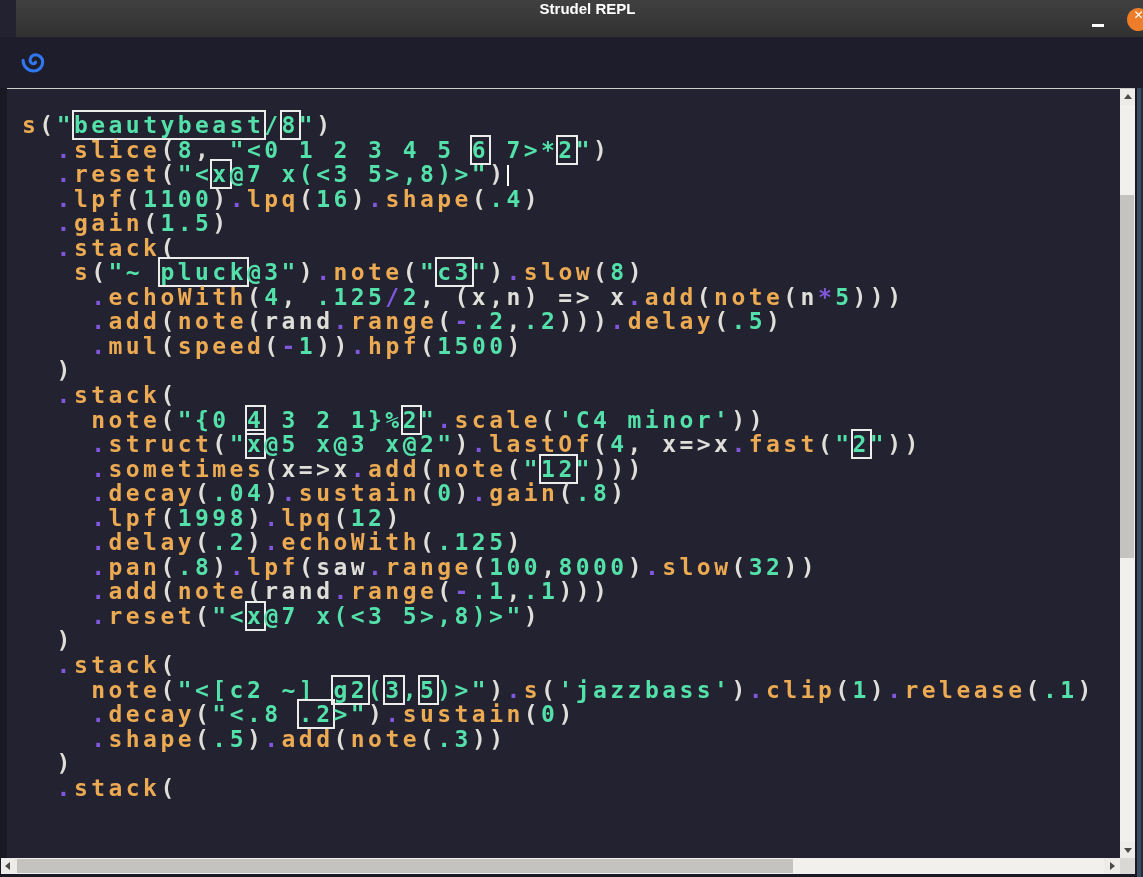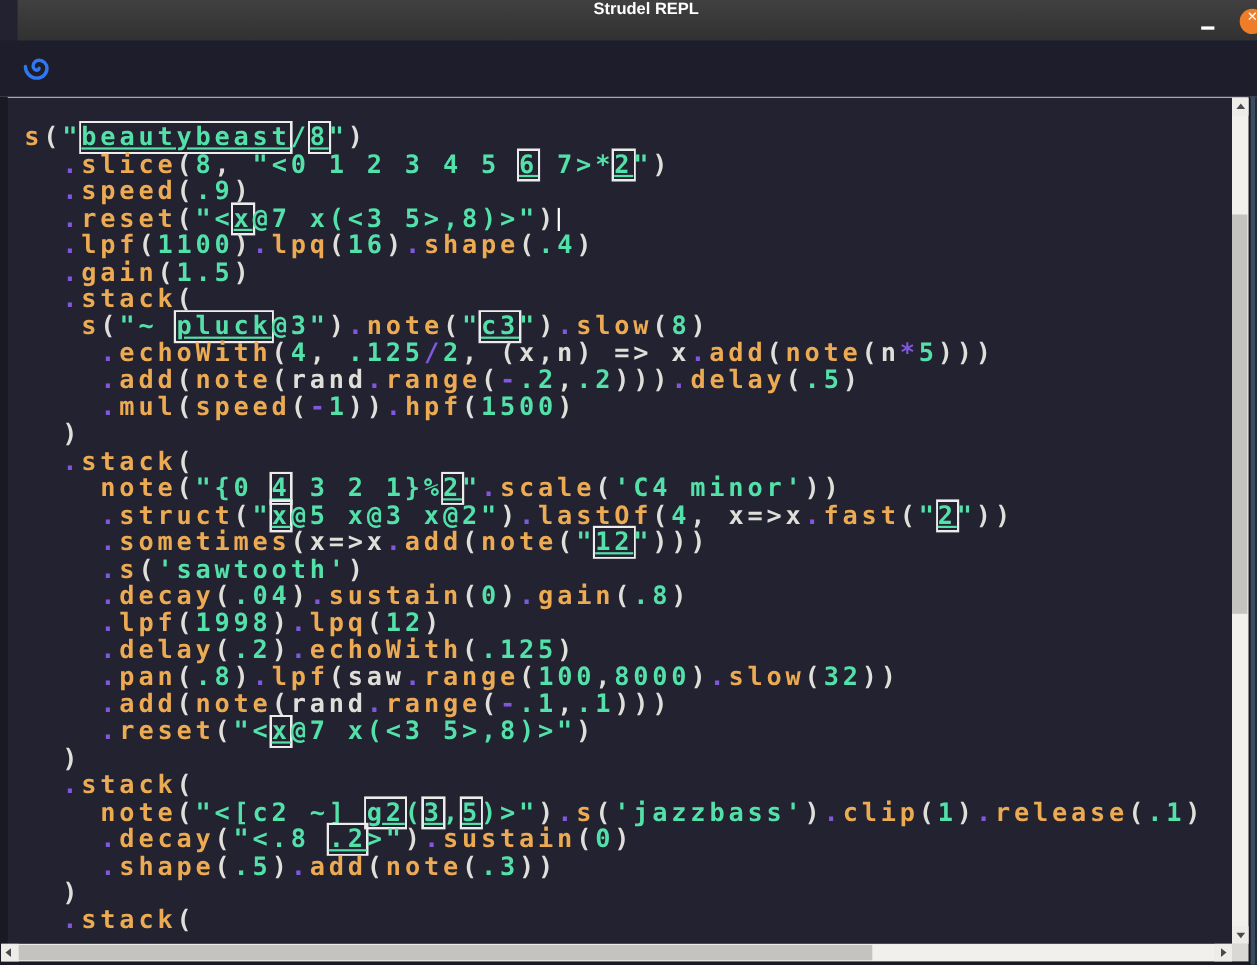--- a/index.html
+++ b/index.html
@@ -26,21 +26,21 @@
   .editor{position:absolute;left:7px;top:89px;width:1113px;height:769px;overflow:hidden;
     background:#222231;}
   .code{position:absolute;left:15px;top:24px;
     font-family:"DejaVu Sans Mono",monospace;font-weight:bold;font-size:23px;
     line-height:24.55px;letter-spacing:3.45px;}
   .code-line{white-space:pre;height:24.55px;}
   .o{color:#ecaa52;}           
   .p{color:#8157dd;}           
   .w{color:#dfded8;}           
   .g{color:#54e1a9;}           
-  .boxed{box-shadow:0 0 0 2px #ececea;text-decoration:underline;}
+  .boxed{box-shadow:0 0 0 2px #ececea;}
   .cursor{display:inline-block;width:2px;height:21px;background:#ffffff;
     vertical-align:-4px;margin-left:1px;}
 
   
   .left-frame{position:absolute;left:0;top:88px;width:7px;height:789px;background:#191923;}
   .bottom-frame{position:absolute;left:0;top:874px;width:100%;height:3px;background:#191923;}
   .right-frame-a{position:absolute;left:1135px;top:88px;width:2px;height:789px;background:#1a1a26;}
   .right-frame-b{position:absolute;left:1137px;top:88px;width:4px;height:789px;background:#3a4d60;}
   .right-frame-c{position:absolute;left:1141px;top:88px;width:2px;height:789px;background:#232d3a;}
 
@@ -82,35 +82,33 @@
   <div class="toolbar">
     <svg class="logo" viewBox="0 0 28 28">
       <path d="M14.5 14 a1.8 1.8 0 0 1 -1.8 1.8 a3.6 3.6 0 0 1 -3.6 -3.6 a5.4 5.4 0 0 1 5.4 -5.4 a7.2 7.2 0 0 1 7.2 7.2 a9 9 0 0 1 -9 9 a10.6 10.6 0 0 1 -10.6 -10.6" fill="none" stroke="#3177f0" stroke-width="3.1" stroke-linecap="round"></path>
     </svg>
   </div>
 
   <div class="editor">
     <div class="code" id="code">
         <div class="code-line"><span class="seg o">s</span><span class="seg w">(</span><span class="seg g">"</span><span class="seg g boxed">beautybeast</span><span class="seg g">/</span><span class="seg g boxed">8</span><span class="seg g">"</span><span class="seg w">)</span></div>
         <div class="code-line"><span class="seg w">  </span><span class="seg p">.</span><span class="seg o">slice</span><span class="seg w">(</span><span class="seg g">8</span><span class="seg w">, </span><span class="seg g">"&lt;0 1 2 3 4 5 </span><span class="seg g boxed">6</span><span class="seg g"> 7&gt;*</span><span class="seg g boxed">2</span><span class="seg g">"</span><span class="seg w">)</span></div>
-        <div class="code-line"><span class="seg w">  </span><span class="seg p">.</span><span class="seg o">speed</span><span class="seg w">(</span><span class="seg g">.9</span><span class="seg w">)</span></div>
         <div class="code-line"><span class="seg w">  </span><span class="seg p">.</span><span class="seg o">reset</span><span class="seg w">(</span><span class="seg g">"&lt;</span><span class="seg g boxed">x</span><span class="seg g">@7 x(&lt;3 5&gt;,8)&gt;"</span><span class="seg w">)</span><span class="cursor"></span></div>
         <div class="code-line"><span class="seg w">  </span><span class="seg p">.</span><span class="seg o">lpf</span><span class="seg w">(</span><span class="seg g">1100</span><span class="seg w">)</span><span class="seg p">.</span><span class="seg o">lpq</span><span class="seg w">(</span><span class="seg g">16</span><span class="seg w">)</span><span class="seg p">.</span><span class="seg o">shape</span><span class="seg w">(</span><span class="seg g">.4</span><span class="seg w">)</span></div>
         <div class="code-line"><span class="seg w">  </span><span class="seg p">.</span><span class="seg o">gain</span><span class="seg w">(</span><span class="seg g">1.5</span><span class="seg w">)</span></div>
         <div class="code-line"><span class="seg w">  </span><span class="seg p">.</span><span class="seg o">stack</span><span class="seg w">(</span></div>
         <div class="code-line"><span class="seg w">   </span><span class="seg o">s</span><span class="seg w">(</span><span class="seg g">"~ </span><span class="seg g boxed">pluck</span><span class="seg g">@3"</span><span class="seg w">)</span><span class="seg p">.</span><span class="seg o">note</span><span class="seg w">(</span><span class="seg g">"</span><span class="seg g boxed">c3</span><span class="seg g">"</span><span class="seg w">)</span><span class="seg p">.</span><span class="seg o">slow</span><span class="seg w">(</span><span class="seg g">8</span><span class="seg w">)</span></div>
         <div class="code-line"><span class="seg w">    </span><span class="seg p">.</span><span class="seg o">echoWith</span><span class="seg w">(</span><span class="seg g">4</span><span class="seg w">, </span><span class="seg g">.125</span><span class="seg p">/</span><span class="seg g">2</span><span class="seg w">, (x,n) =&gt; x</span><span class="seg p">.</span><span class="seg o">add</span><span class="seg w">(</span><span class="seg o">note</span><span class="seg w">(</span><span class="seg w">n</span><span class="seg p">*</span><span class="seg g">5</span><span class="seg w">)))</span></div>
         <div class="code-line"><span class="seg w">    </span><span class="seg p">.</span><span class="seg o">add</span><span class="seg w">(</span><span class="seg o">note</span><span class="seg w">(</span><span class="seg w">rand</span><span class="seg p">.</span><span class="seg o">range</span><span class="seg w">(</span><span class="seg p">-</span><span class="seg g">.2</span><span class="seg w">,</span><span class="seg g">.2</span><span class="seg w">)))</span><span class="seg p">.</span><span class="seg o">delay</span><span class="seg w">(</span><span class="seg g">.5</span><span class="seg w">)</span></div>
         <div class="code-line"><span class="seg w">    </span><span class="seg p">.</span><span class="seg o">mul</span><span class="seg w">(</span><span class="seg o">speed</span><span class="seg w">(</span><span class="seg p">-</span><span class="seg g">1</span><span class="seg w">))</span><span class="seg p">.</span><span class="seg o">hpf</span><span class="seg w">(</span><span class="seg g">1500</span><span class="seg w">)</span></div>
         <div class="code-line"><span class="seg w">  )</span></div>
         <div class="code-line"><span class="seg w">  </span><span class="seg p">.</span><span class="seg o">stack</span><span class="seg w">(</span></div>
         <div class="code-line"><span class="seg w">    </span><span class="seg o">note</span><span class="seg w">(</span><span class="seg g">"{0 </span><span class="seg g boxed">4</span><span class="seg g"> 3 2 1}%</span><span class="seg g boxed">2</span><span class="seg g">"</span><span class="seg p">.</span><span class="seg o">scale</span><span class="seg w">(</span><span class="seg g">'C4 minor'</span><span class="seg w">))</span></div>
         <div class="code-line"><span class="seg w">    </span><span class="seg p">.</span><span class="seg o">struct</span><span class="seg w">(</span><span class="seg g">"</span><span class="seg g boxed">x</span><span class="seg g">@5 x@3 x@2"</span><span class="seg w">)</span><span class="seg p">.</span><span class="seg o">lastOf</span><span class="seg w">(</span><span class="seg g">4</span><span class="seg w">, x=&gt;x</span><span class="seg p">.</span><span class="seg o">fast</span><span class="seg w">(</span><span class="seg g">"</span><span class="seg g boxed">2</span><span class="seg g">"</span><span class="seg w">))</span></div>
         <div class="code-line"><span class="seg w">    </span><span class="seg p">.</span><span class="seg o">sometimes</span><span class="seg w">(</span><span class="seg w">x=&gt;x</span><span class="seg p">.</span><span class="seg o">add</span><span class="seg w">(</span><span class="seg o">note</span><span class="seg w">(</span><span class="seg g">"</span><span class="seg g boxed">12</span><span class="seg g">"</span><span class="seg w">)))</span></div>
-        <div class="code-line"><span class="seg w">    </span><span class="seg p">.</span><span class="seg o">s</span><span class="seg w">(</span><span class="seg g">'sawtooth'</span><span class="seg w">)</span></div>
         <div class="code-line"><span class="seg w">    </span><span class="seg p">.</span><span class="seg o">decay</span><span class="seg w">(</span><span class="seg g">.04</span><span class="seg w">)</span><span class="seg p">.</span><span class="seg o">sustain</span><span class="seg w">(</span><span class="seg g">0</span><span class="seg w">)</span><span class="seg p">.</span><span class="seg o">gain</span><span class="seg w">(</span><span class="seg g">.8</span><span class="seg w">)</span></div>
         <div class="code-line"><span class="seg w">    </span><span class="seg p">.</span><span class="seg o">lpf</span><span class="seg w">(</span><span class="seg g">1998</span><span class="seg w">)</span><span class="seg p">.</span><span class="seg o">lpq</span><span class="seg w">(</span><span class="seg g">12</span><span class="seg w">)</span></div>
         <div class="code-line"><span class="seg w">    </span><span class="seg p">.</span><span class="seg o">delay</span><span class="seg w">(</span><span class="seg g">.2</span><span class="seg w">)</span><span class="seg p">.</span><span class="seg o">echoWith</span><span class="seg w">(</span><span class="seg g">.125</span><span class="seg w">)</span></div>
         <div class="code-line"><span class="seg w">    </span><span class="seg p">.</span><span class="seg o">pan</span><span class="seg w">(</span><span class="seg g">.8</span><span class="seg w">)</span><span class="seg p">.</span><span class="seg o">lpf</span><span class="seg w">(</span><span class="seg w">saw</span><span class="seg p">.</span><span class="seg o">range</span><span class="seg w">(</span><span class="seg g">100</span><span class="seg w">,</span><span class="seg g">8000</span><span class="seg w">)</span><span class="seg p">.</span><span class="seg o">slow</span><span class="seg w">(</span><span class="seg g">32</span><span class="seg w">))</span></div>
         <div class="code-line"><span class="seg w">    </span><span class="seg p">.</span><span class="seg o">add</span><span class="seg w">(</span><span class="seg o">note</span><span class="seg w">(</span><span class="seg w">rand</span><span class="seg p">.</span><span class="seg o">range</span><span class="seg w">(</span><span class="seg p">-</span><span class="seg g">.1</span><span class="seg w">,</span><span class="seg g">.1</span><span class="seg w">)))</span></div>
         <div class="code-line"><span class="seg w">    </span><span class="seg p">.</span><span class="seg o">reset</span><span class="seg w">(</span><span class="seg g">"&lt;</span><span class="seg g boxed">x</span><span class="seg g">@7 x(&lt;3 5&gt;,8)&gt;"</span><span class="seg w">)</span></div>
         <div class="code-line"><span class="seg w">  )</span></div>
         <div class="code-line"><span class="seg w">  </span><span class="seg p">.</span><span class="seg o">stack</span><span class="seg w">(</span></div>
         <div class="code-line"><span class="seg w">    </span><span class="seg o">note</span><span class="seg w">(</span><span class="seg g">"&lt;[c2 ~] </span><span class="seg g boxed">g2</span><span class="seg g">(</span><span class="seg g boxed">3</span><span class="seg g">,</span><span class="seg g boxed">5</span><span class="seg g">)&gt;"</span><span class="seg w">)</span><span class="seg p">.</span><span class="seg o">s</span><span class="seg w">(</span><span class="seg g">'jazzbass'</span><span class="seg w">)</span><span class="seg p">.</span><span class="seg o">clip</span><span class="seg w">(</span><span class="seg g">1</span><span class="seg w">)</span><span class="seg p">.</span><span class="seg o">release</span><span class="seg w">(</span><span class="seg g">.1</span><span class="seg w">)</span></div>
         <div class="code-line"><span class="seg w">    </span><span class="seg p">.</span><span class="seg o">decay</span><span class="seg w">(</span><span class="seg g">"&lt;.8 </span><span class="seg g boxed">.2</span><span class="seg g">&gt;"</span><span class="seg w">)</span><span class="seg p">.</span><span class="seg o">sustain</span><span class="seg w">(</span><span class="seg g">0</span><span class="seg w">)</span></div>

